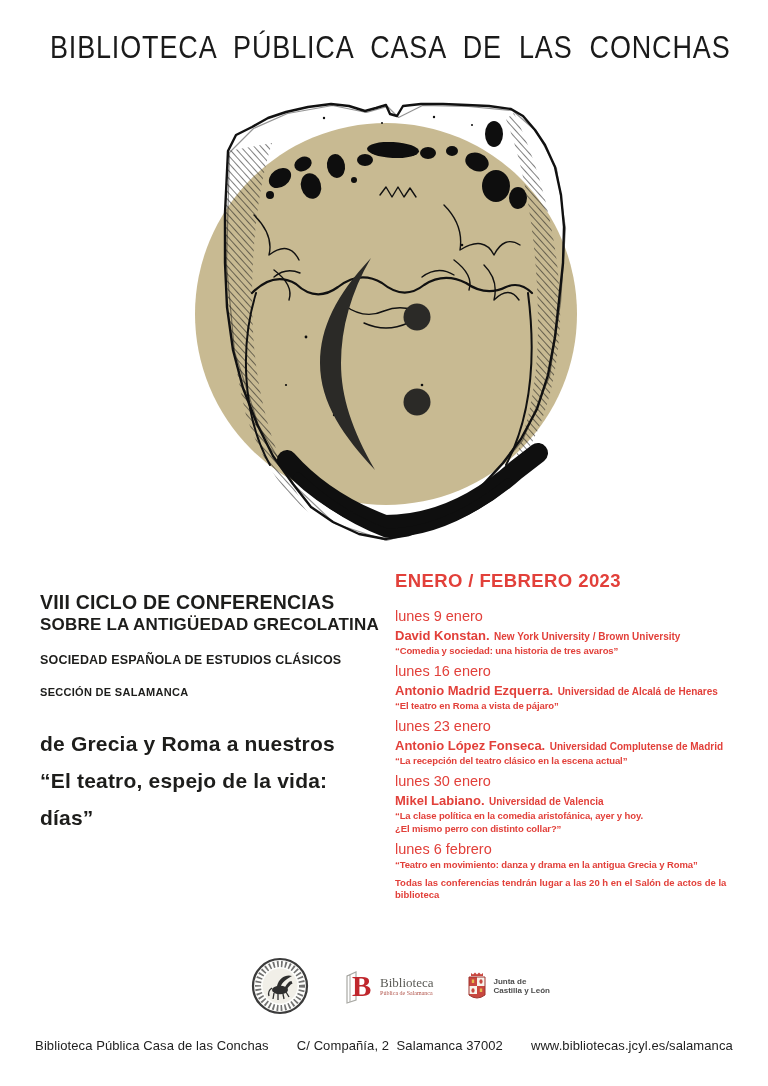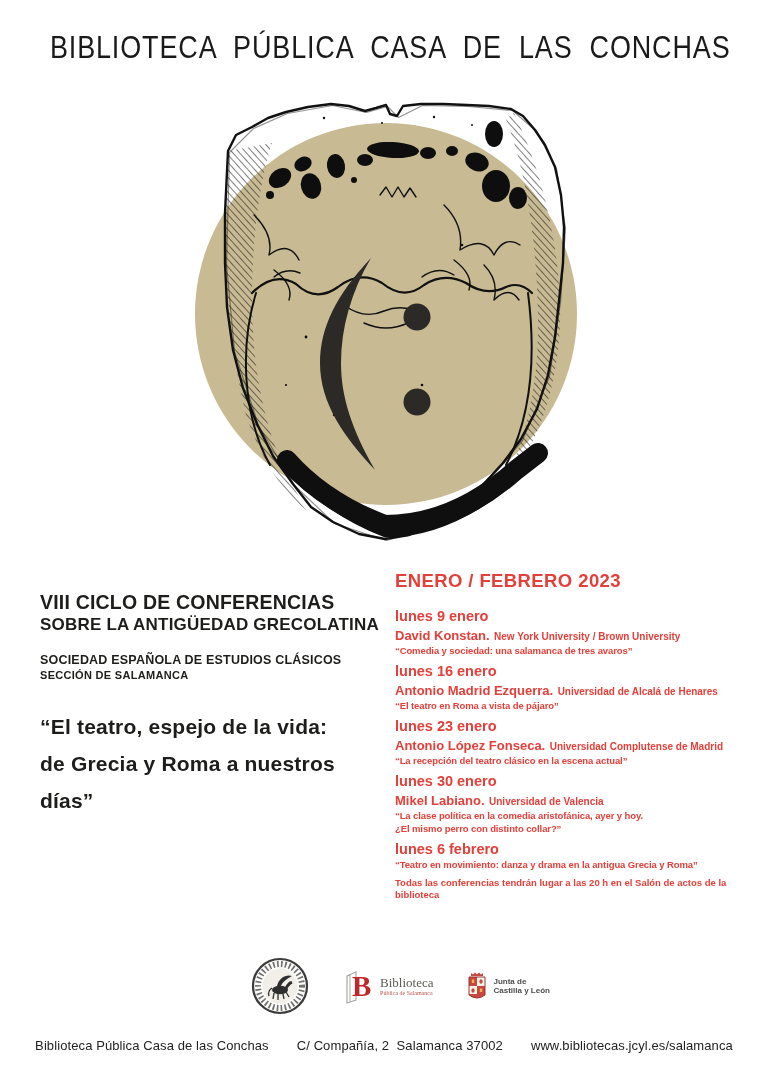--- a/index.html
+++ b/index.html
@@ -20,27 +20,27 @@
     transform:scaleX(0.87); transform-origin:center;
     white-space:nowrap;
   }
   
   .mask-wrap{ position:absolute; left:124px; top:85px; width:520px; height:500px; }
   
   .left-col{ position:absolute; left:40px; top:591px; width:350px; }
   .series1{ font-size:19.5px; font-weight:700; line-height:22px; letter-spacing:.2px; }
   .series2{ font-size:17px;   font-weight:700; line-height:20px; margin-top:2px; letter-spacing:.2px; }
   .org1{ font-size:12.5px; font-weight:700; line-height:15px; margin-top:18px; letter-spacing:.2px; }
-  .org2{ font-size:11px;   font-weight:700; line-height:14px; margin-top:0; letter-spacing:.3px; }
+  .org2{ font-size:11px;   font-weight:700; line-height:14px; margin-top:17px; letter-spacing:.3px; }
   .quote{ margin-top:26px; font-size:21px; font-weight:700; line-height:37px; letter-spacing:.2px; }
   
   .right-col{ position:absolute; left:395px; top:570px; width:360px; color:var(--red); }
   .period{ font-size:18.5px; font-weight:700; letter-spacing:.4px; line-height:22px; margin-bottom:16px; }
   .entry{ margin-bottom:6px; }
-  .entry .date{ font-size:14.5px; font-weight:700; line-height:17px; }
+  .entry .date{ font-size:14.5px; font-weight:400; line-height:17px; }
   .entry .speaker-line{ line-height:15px; margin-top:2px; }
   .entry .speaker{ font-size:13px; font-weight:700; }
   .entry .affiliation{ font-size:10px; font-weight:700;margin-top:14px; }
   .entry .talk{ font-size:9.5px; font-weight:700; line-height:13px; letter-spacing:-.1px; }
   .note{ margin-top:0; font-size:9.5px; font-weight:700; line-height:12px; }
   
   .logos{
     position:absolute; top:956px; left:0; width:768px;
     display:flex; justify-content:center; align-items:center; gap:34px;
     transform:translateX(16px);
@@ -143,36 +143,36 @@
     </g>
   </svg>
 </div>
 
 <div class="left-col">
   <div class="series1">VIII CICLO DE CONFERENCIAS</div>
   <div class="series2">SOBRE LA ANTIGÜEDAD GRECOLATINA</div>
   <div class="org1">SOCIEDAD ESPAÑOLA DE ESTUDIOS CLÁSICOS</div>
   <div class="org2">SECCIÓN DE SALAMANCA</div>
   <div class="quote">
+    <div>de Grecia y Roma a nuestros</div>
     <div>“El teatro, espejo de la vida:</div>
-    <div>de Grecia y Roma a nuestros</div>
     <div>días”</div>
   </div>
 </div>
 
 <div class="right-col">
   <div class="period">ENERO / FEBRERO  2023</div>
 
   <div class="entry">
     <div class="date">lunes 9 enero</div>
     <div class="speaker-line">
       <span class="speaker">David Konstan.</span>
       <span class="affiliation">New York University / Brown University</span>
     </div>
-    <div class="talk">“Comedia y sociedad: una salamanca de tres avaros”</div>
+    <div class="talk">“Comedia y sociedad: una historia de tres avaros”</div>
     <div class="talk"></div>
   </div>
 
   <div class="entry">
     <div class="date">lunes 16 enero</div>
     <div class="speaker-line">
       <span class="speaker">Antonio Madrid Ezquerra.</span>
       <span class="affiliation">Universidad de Alcalá de Henares</span>
     </div>
     <div class="talk">“El teatro en Roma a vista de pájaro”</div>

